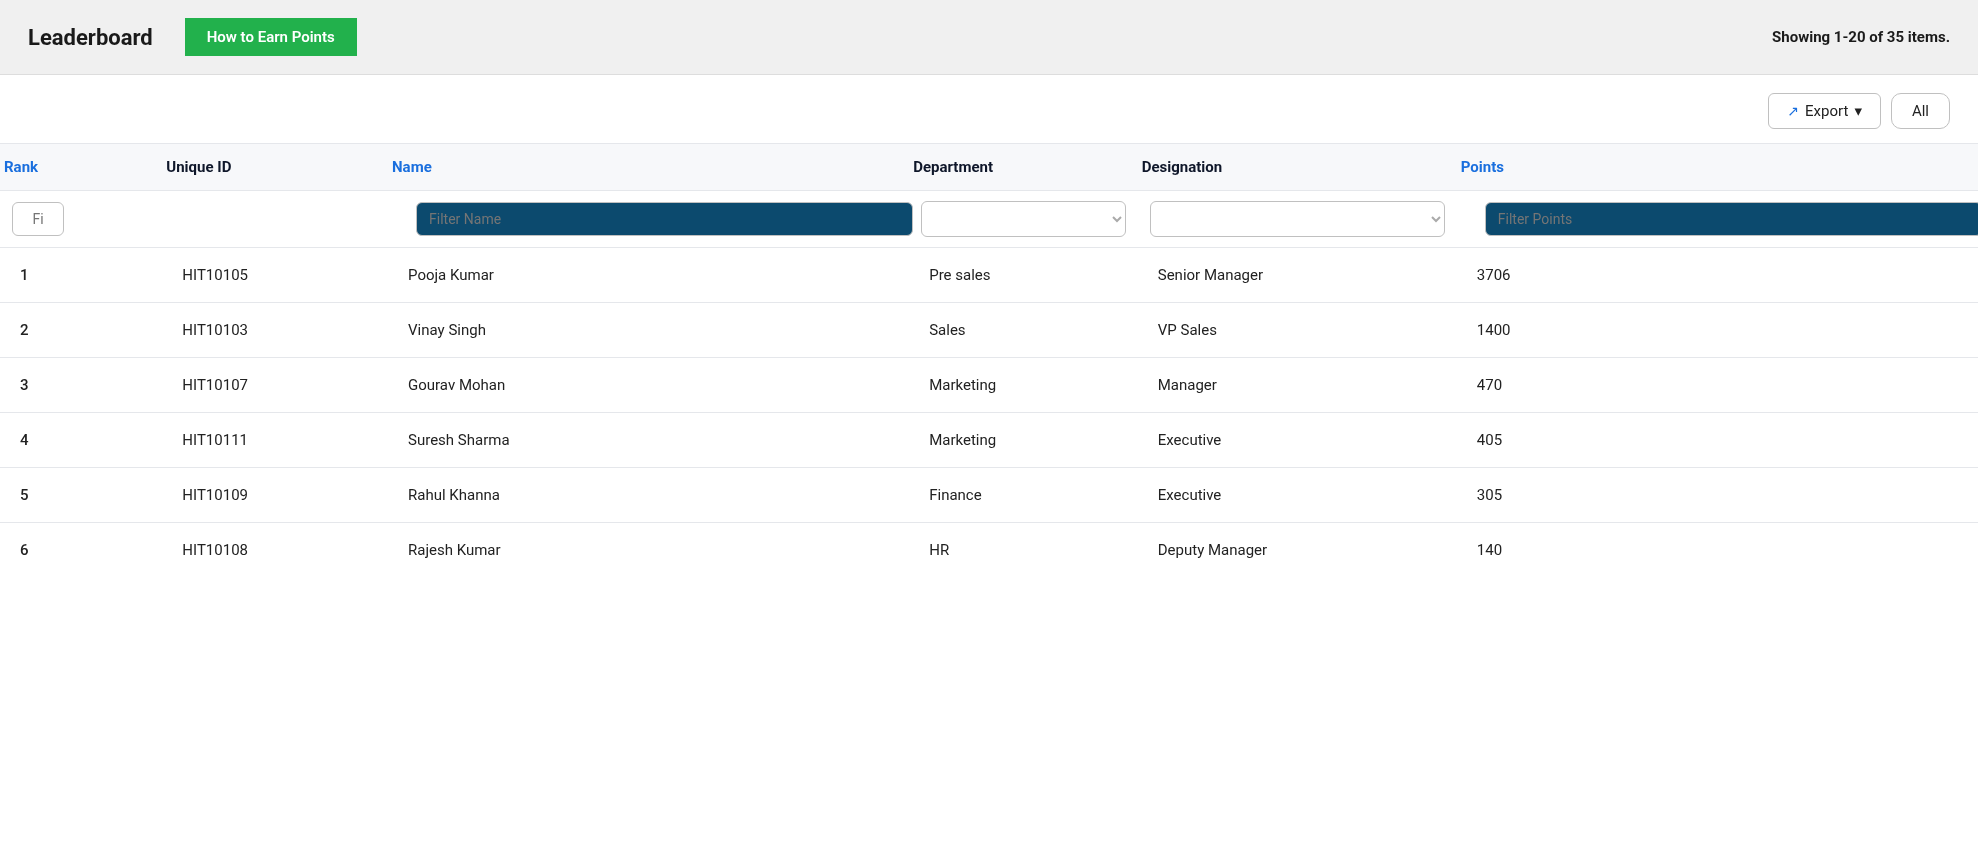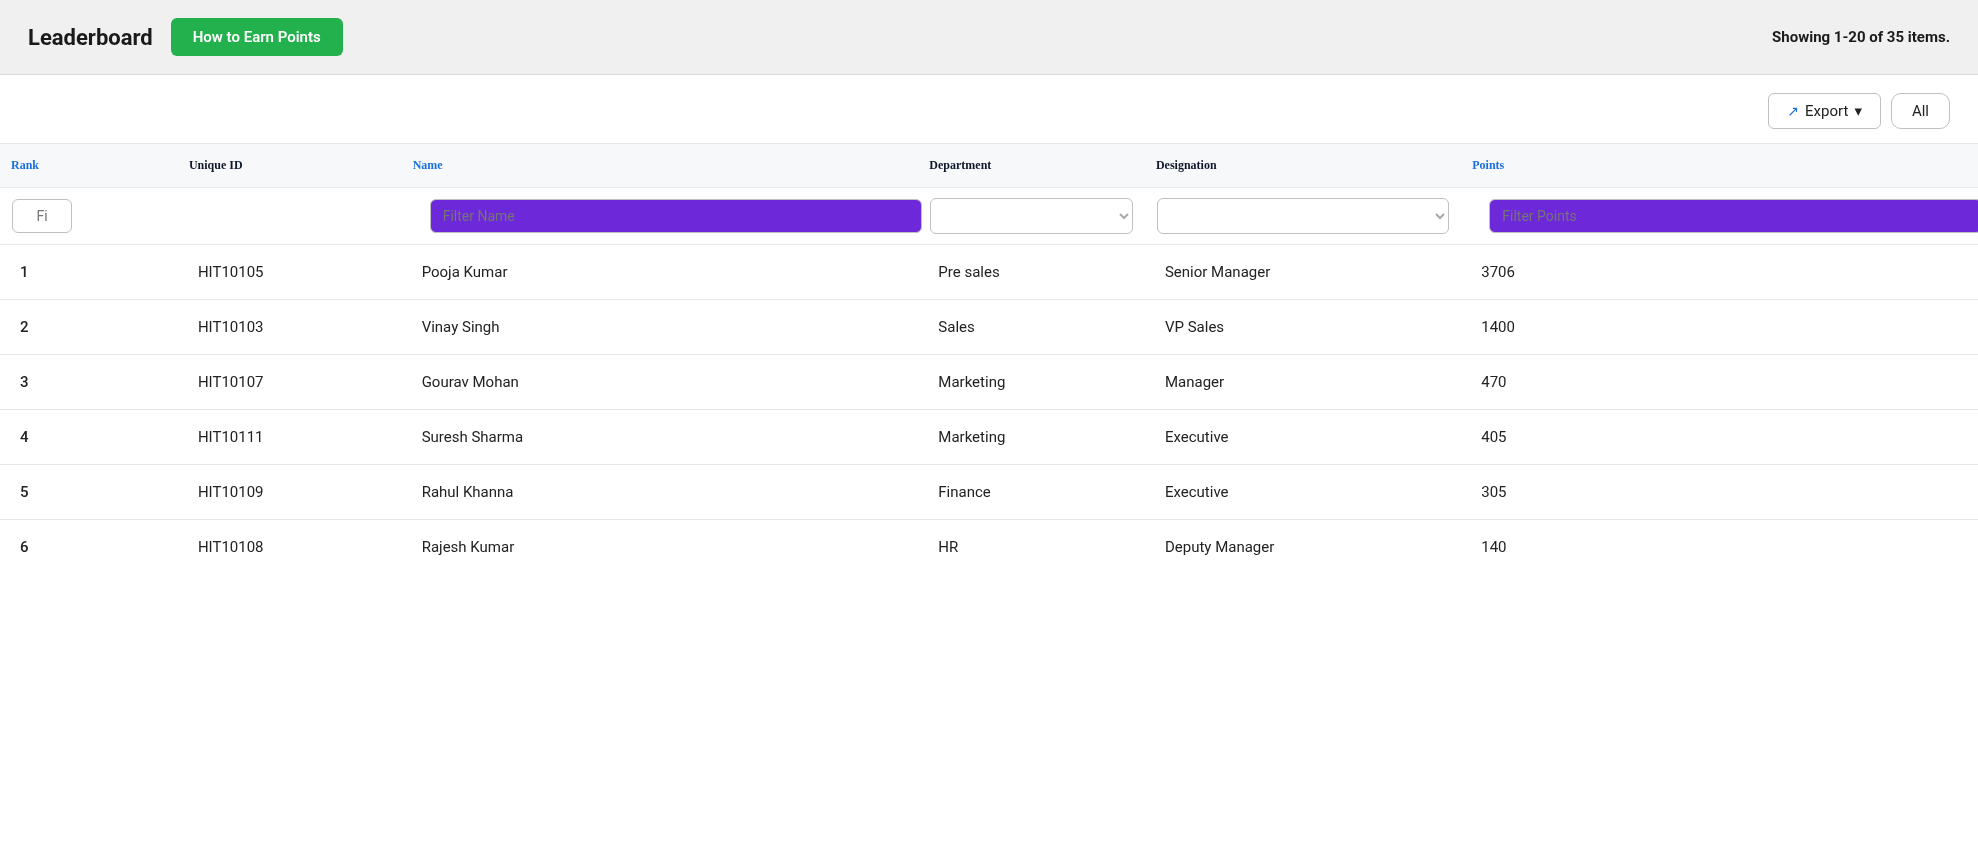--- a/index.html
+++ b/index.html
@@ -21,34 +21,34 @@
       padding: 18px 28px;
       display: flex;
       align-items: center;
       justify-content: space-between;
       border-bottom: 1px solid #ddd;
     }
 
     .header-left {
       display: flex;
       align-items: center;
-      gap: 18px;
+      gap: 32px;
     }
 
     .header-title {
       font-size: 22px;
       font-weight: 700;
       color: #1a1a1a;
     }
 
     .earn-points-btn {
       background: #22b14c;
       color: #fff;
       border: none;
-      border-radius: 6px;
+      border-radius: 0;
       padding: 10px 22px;
       font-size: 15px;
       font-weight: 600;
       cursor: pointer;
     }
 
     .header-right {
       font-size: 15px;
       font-weight: 700;
       color: #1a1a1a;
@@ -102,27 +102,26 @@
     table {
       width: 100%;
       border-collapse: collapse;
     }
 
     thead tr {
       background: #f7f8fa;
     }
 
     thead th {
-      padding: 14px 11px;
+      padding: 14px 4px;
       text-align: left;
-      font-size: 12px;
+      font-size: 15px;
       font-weight: 700;
       border-bottom: 1.5px solid #e5e7eb;
       white-space: nowrap;
-      font-family: Liberation Serif, serif;
     }
 
     thead th.blue {
       color: #1a6fde;
     }
 
     thead th.dark {
       color: #0f172a;
     }
 
@@ -132,38 +131,38 @@
     }
 
     .filter-input {
       border: 1.5px solid #c0c0c0;
       border-radius: 6px;
       padding: 8px 12px;
       font-size: 14px;
       color: #aaa;
       width: 100%;
       outline: none;
-      background: #6d28d9;
+      background: #0c4a6e;
       margin-left: 16px;
     }
 
     .filter-select {
       border: 1.5px solid #c0c0c0;
       border-radius: 6px;
       padding: 8px 12px;
       font-size: 14px;
       color: #aaa;
       width: 100%;
       outline: none;
       background: #fff;
       appearance: auto;
     }
 
     .filter-rank {
-      width: 60px;
+      width: 52px;
       border: 1.5px solid #c0c0c0;
       border-radius: 6px;
       padding: 8px 10px;
       font-size: 14px;
       color: #aaa;
       text-align: center;
       background: #fff;
     }
 
     tbody tr {

